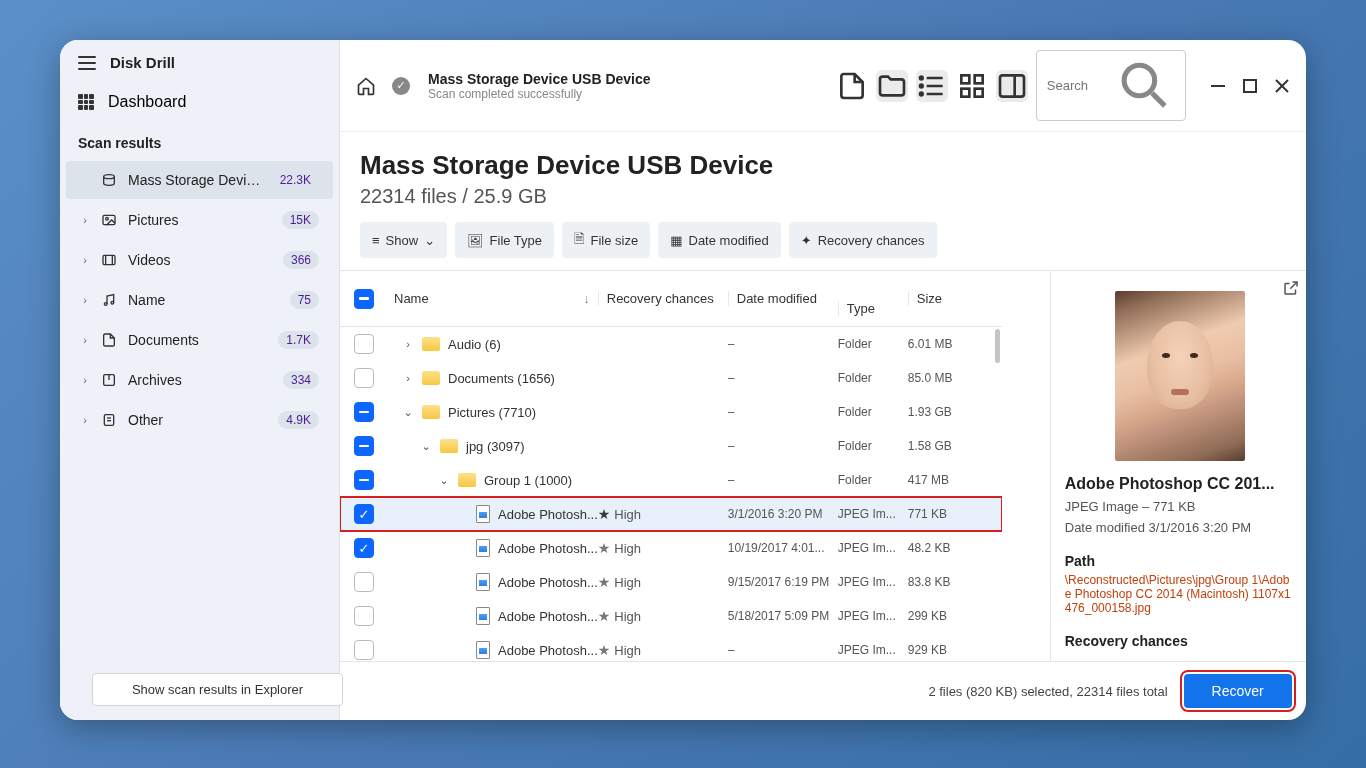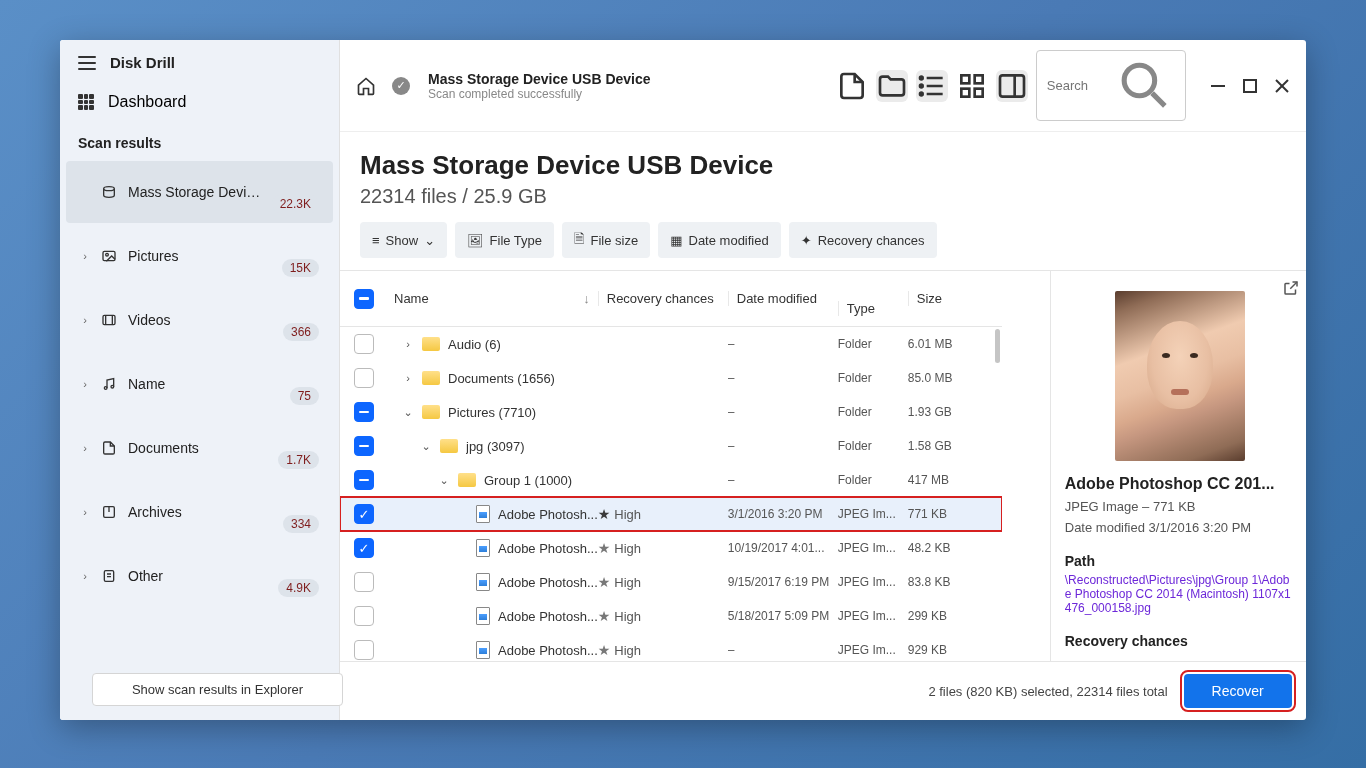--- a/index.html
+++ b/index.html
@@ -1,32 +1,32 @@
 <!DOCTYPE html>
 <html><head>
 <meta charset="utf-8">
 <style>
 * { box-sizing: border-box; margin: 0; padding: 0; font-family: 'Segoe UI', -apple-system, sans-serif; }
 body { background: linear-gradient(135deg, #5a8fc7 0%, #4a7ab5 50%, #356ea5 100%); width: 1366px; height: 768px; overflow: hidden; position: relative; }
-.window { position: absolute; left: 60px; top: 40px; width: 1246px; height: 680px; background: #fff; border-radius: 3px; box-shadow: 0 8px 32px rgba(0,0,0,0.3); display: flex; overflow: hidden; }
+.window { position: absolute; left: 60px; top: 40px; width: 1246px; height: 680px; background: #fff; border-radius: 18px; box-shadow: 0 8px 32px rgba(0,0,0,0.3); display: flex; overflow: hidden; }
 .sidebar { width: 280px; background: #eef2f8; border-right: 1px solid #e0e0e0; display: flex; flex-direction: column; }
 .sidebar-header { display: flex; align-items: center; padding: 14px 18px; gap: 14px; }
 .hamburger { width: 18px; height: 14px; display: flex; flex-direction: column; justify-content: space-between; cursor: pointer; }
 .hamburger span { height: 2px; background: #333; border-radius: 1px; }
 .app-title { font-size: 15px; font-weight: 600; color: #222; }
 .dash-row { display: flex; align-items: center; gap: 14px; padding: 8px 18px; cursor: pointer; }
 .dash-icon { width: 16px; height: 16px; display: grid; grid-template-columns: repeat(3,1fr); grid-template-rows: repeat(3,1fr); gap: 1px; }
 .dash-icon i { background: #333; border-radius: 1px; }
 .section-title { font-size: 14px; font-weight: 600; color: #222; padding: 16px 18px 8px; }
 .scan-item { display: flex; align-items: center; gap: 10px; padding: 10px 14px; margin: 2px 6px; border-radius: 4px; cursor: pointer; font-size: 14px; }
 .scan-item.active { background: #dde3ea; }
 .scan-item .arrow { width: 10px; text-align: center; color: #666; font-size: 11px; }
 .scan-item .icon { width: 18px; height: 16px; display: flex; align-items: center; justify-content: center; color: #333; }
 .scan-item .label { flex: 1; color: #222; overflow: hidden; text-overflow: ellipsis; white-space: nowrap; }
-.badge { background: #dde3ea; color: #7f1d1d; font-size: 12px; padding: 2px 8px; border-radius: 10px; margin-top: 24px; }
+.badge { background: #dde3ea; color: #4c1d95; font-size: 12px; padding: 2px 8px; border-radius: 10px; }
 .sidebar-footer { margin-top: auto; padding: 14px; }
 .footer-btn { width: 100%; background: #fff; border: 1px solid #d5d5d5; border-radius: 4px; padding: 8px; font-size: 13px; color: #333; cursor: pointer; margin-left: 18px; }
 .main { flex: 1; display: flex; flex-direction: column; }
 .topbar { display: flex; align-items: center; padding: 10px 16px; border-bottom: 1px solid #eee; gap: 10px; }
 .home-icon { width: 20px; height: 20px; cursor: pointer; color: #333; }
 .check-circle { width: 18px; height: 18px; border-radius: 50%; background: #888; color: #fff; display: flex; align-items: center; justify-content: center; font-size: 11px; margin-left: 6px; }
 .title-block { margin-left: 8px; flex: 1; }
 .title-block .t1 { font-size: 14px; font-weight: 600; color: #222; }
 .title-block .t2 { font-size: 12px; color: #888; }
 .topbar-actions { display: flex; gap: 8px; align-items: center; }
@@ -73,21 +73,21 @@
 .detail-panel { width: 260px; border-left: 1px solid #e5e5e5; padding: 14px; overflow-y: auto; position: relative; }
 .popout { position: absolute; top: 8px; right: 10px; width: 18px; height: 18px; cursor: pointer; color: #555; }
 .preview-img { width: 130px; height: 170px; margin: 6px auto 14px; display: block; background: linear-gradient(160deg, #5a3d2e 0%, #8f6c56 10%, #f0cbb0 35%, #e8bfa3 50%, #d9a98c 62%, #c69780 70%, #8f6c56 90%, #5a3d2e 100%); border-radius: 2px; position: relative; overflow: hidden; }
 .face-oval { position: absolute; top: 30px; left: 32px; width: 66px; height: 88px; background: radial-gradient(ellipse at 50% 40%, #f4d2b8 0%, #e8bfa3 60%, #d5a788 100%); border-radius: 50% 50% 45% 45%; }
 .eye { position: absolute; width: 8px; height: 5px; background: #3a2a20; border-radius: 50%; top: 62px; }
 .eye.l { left: 47px; } .eye.r { left: 75px; }
 .lips { position: absolute; width: 18px; height: 6px; background: #b5705a; border-radius: 3px; top: 98px; left: 56px; }
 .detail-title { font-size: 16px; font-weight: 600; color: #222; overflow: hidden; text-overflow: ellipsis; white-space: nowrap; }
 .detail-sub { font-size: 13px; color: #555; margin-top: 6px; }
 .detail-label { font-size: 14px; font-weight: 600; color: #222; margin-top: 18px; }
-.detail-text { font-size: 12px; color: #6d28d9; margin-top: 4px; word-break: break-all; }
+.detail-text { font-size: 12px; color: #c2410c; margin-top: 4px; word-break: break-all; }
 .status-bar { display: flex; align-items: center; justify-content: flex-end; padding: 12px 18px; border-top: 1px solid #e5e5e5; gap: 16px; }
 .status-text { font-size: 13px; color: #444; }
 .recover-btn { background: #1273eb; color: #fff; border: none; border-radius: 4px; padding: 9px 28px; font-size: 14px; cursor: pointer; outline: 2px solid #d62020; outline-offset: 2px; }
 svg { width: 100%; height: 100%; }
 </style>
 </head>
 <body>
 
 <div class="window">
   <div class="sidebar">

